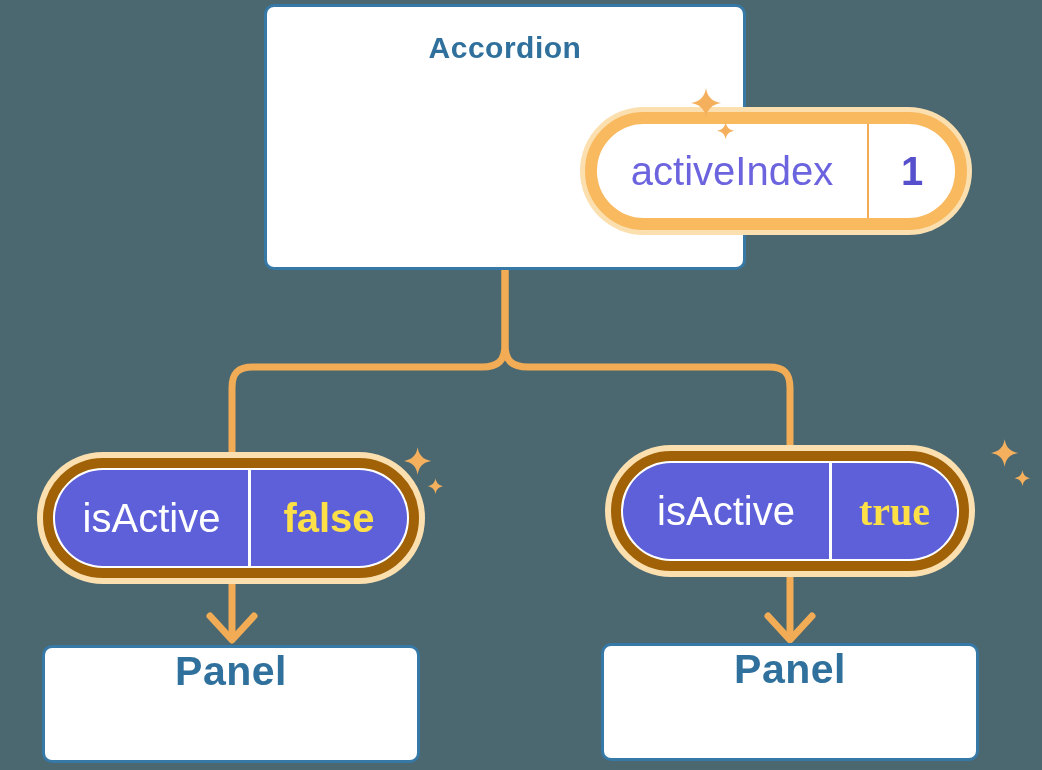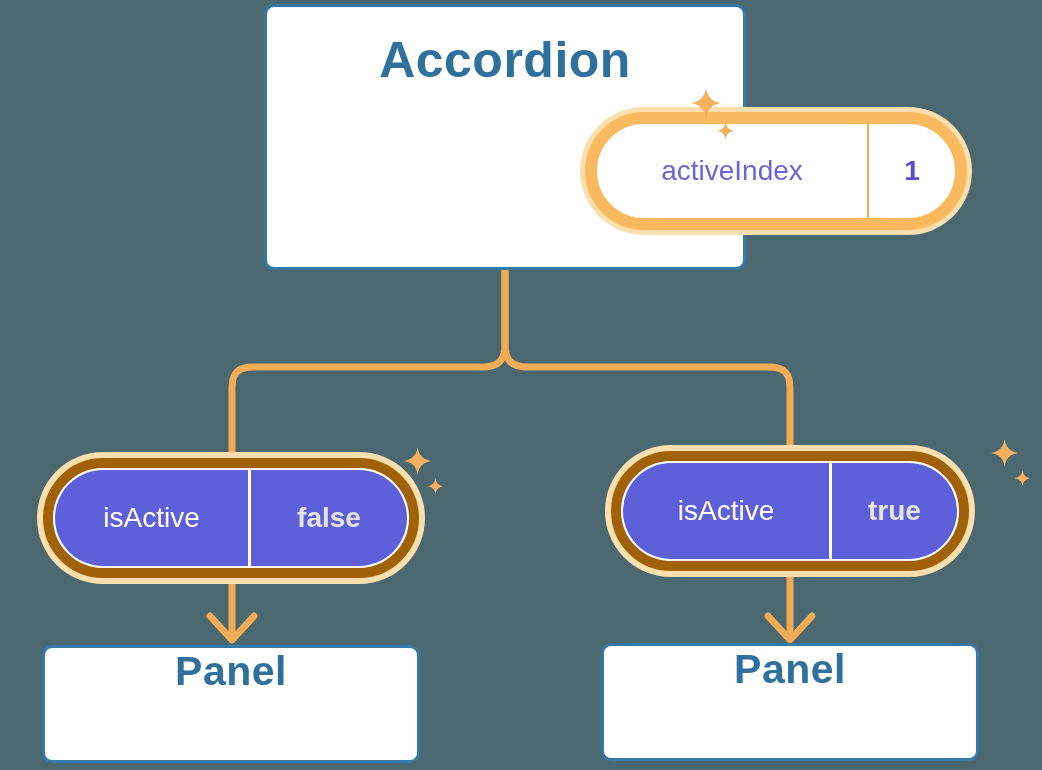--- a/index.html
+++ b/index.html
@@ -10,21 +10,21 @@
   }
   .stage svg.connectors{position:absolute;left:0;top:0;z-index:0;}
   .sparkle{position:absolute;z-index:3;}
 
   
   .comp-box{
     position:absolute;background:#FFFFFF;border:3px solid #3678A6;
     border-radius:10px;box-sizing:border-box;z-index:1;
   }
   .comp-title{
-    color:#30709C;font-size:50px;font-weight:600;text-align:center;
+    color:#30709C;font-size:30px;font-weight:600;text-align:center;
     letter-spacing:0.5px;
   }
   .accordion-box{left:264px;top:4px;width:482px;height:266px;}
   .accordion-box .comp-title{position:absolute;top:24px;left:0;width:100%;}
   .panel-box{display:flex;justify-content:center;}
   .panel-left{left:42px;top:645px;width:378px;height:118px;}
   .panel-right{left:601px;top:643px;width:378px;height:118px;}
   .panel-box .comp-title{font-size:41px;}
 
   
@@ -41,30 +41,30 @@
     align-items:stretch;overflow:hidden;
   }
   .pill.light{border:12px solid #F8B95F;background:#FFFFFF;}
   .pill.filled{border:10px solid #a16207;background:#FFFFFF;padding:2px;}
   .pill-core{
     flex:1;border-radius:999px;background:#5D60D8;display:flex;
     align-items:stretch;overflow:hidden;
   }
   .pill-section{
     display:flex;align-items:center;justify-content:center;
-    font-size:28px;white-space:nowrap;
+    font-size:40px;white-space:nowrap;
   }
   .pill-label{flex:1;}
   .pill-value{font-weight:700;}
   .pill.light .pill-label{color:#6C63DE;}
   .pill.light .pill-value{flex:0 0 86px;color:#5650CD;}
   .pill-core .pill-label{color:#FFFFFF;}
-  .pill-core .pill-value{color:#e5e5e5;}
+  .pill-core .pill-value{color:#fde047;}
   .prop-pill-glow-left .pill-value{flex:0 0 156px;}
-  .prop-pill-glow-right .pill-value{flex:0 0 125px;}
+  .prop-pill-glow-right .pill-value{flex:0 0 125px;font-family:Liberation Serif, serif;}
   .pill-divider{width:2px;background:#F3AC53;}
   .pill-core .pill-divider{width:3px;background:#FFFFFF;}
 </style>
 </head>
 <body>
 
 <div class="stage">
 
   <svg class="connectors" width="1042" height="770" viewBox="0 0 1042 770">
     <g fill="none" stroke-width="7" stroke-linecap="round" stroke-linejoin="round" stroke="#F2AC55">

